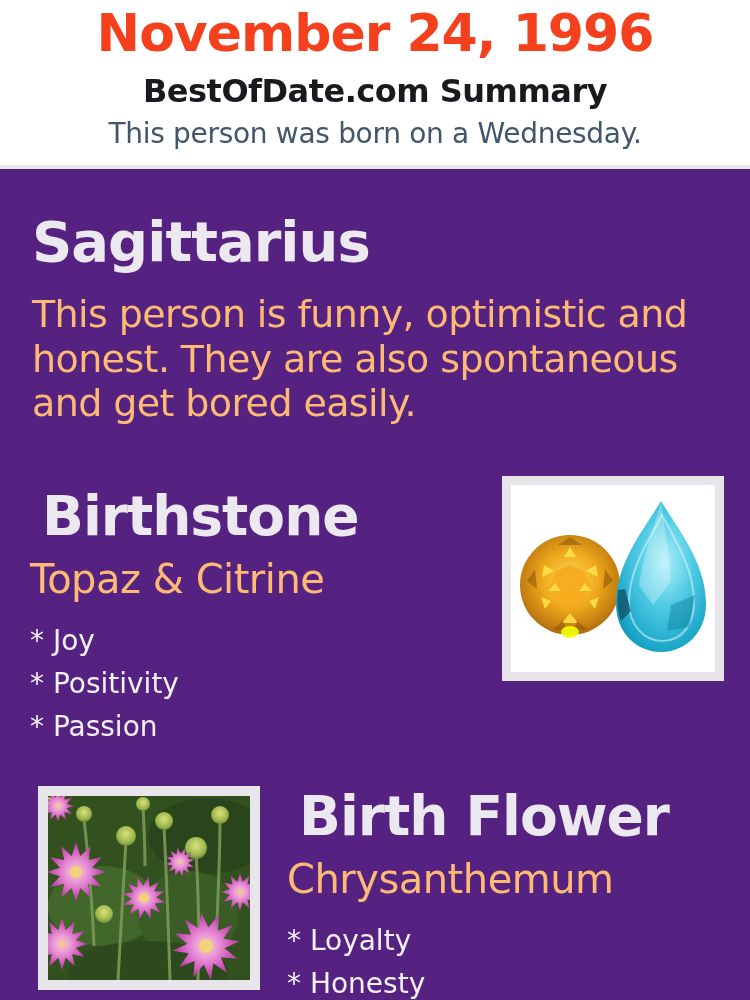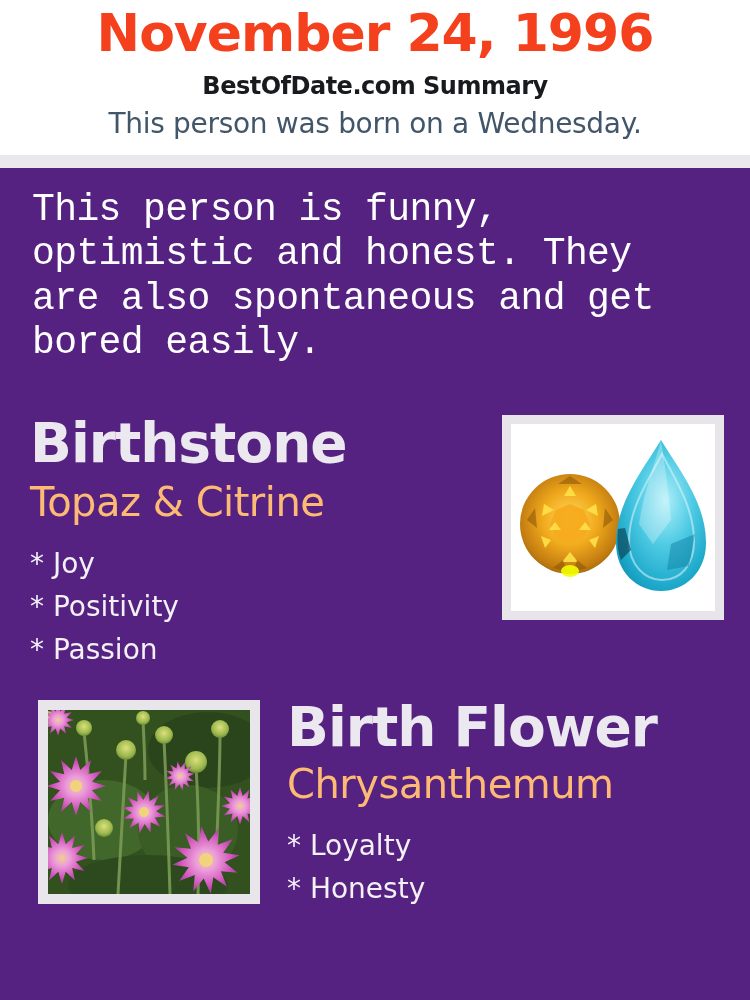--- a/index.html
+++ b/index.html
@@ -10,49 +10,48 @@
     font-family:"DejaVu Sans","Liberation Sans",sans-serif;
     background:#ffffff;
   }
   
   .top{ text-align:center; padding-top:6px; background:#ffffff; }
   .date-title{
     margin:0; font-size:52px; font-weight:bold; line-height:1.05;
     color:#f4401c; letter-spacing:-1px;
   }
   .site-summary{
-    margin-top:11px; font-size:24px; font-weight:600;
+    margin-top:11px; font-size:32px; font-weight:600;
     color:#191a1e; letter-spacing:-0.5px;
   }
   .born-on{
     margin-top:7px; font-size:28px; font-weight:400;
     color:#42566a; letter-spacing:-0.3px;
   }
   .divider{ height:13px; background:#e9e8ec; margin-top:15px; }
 
   
   .panel{
     flex:1; background:#562282; color:#f5f3f8;
     padding:0 30px; box-sizing:border-box;
   }
   .zodiac-title{
     margin:44px 0 0 2px; font-size:56px; font-weight:bold;
     line-height:1.05; color:#ebe8ef; letter-spacing:-1px;
   }
   .zodiac-desc{
     margin:20px 0 0 2px; max-width:690px;
     font-size:38px; line-height:1.17; letter-spacing:-0.6px;
-    color:#ffffff;
-    font-family:Liberation Mono, monospace;
+    color:#fdba74;
   }
   .section-row{ display:flex; align-items:flex-start; }
   .row-birthstone{ margin-top:50px; justify-content:space-between; }
   .row-flower{ margin-top:33px; margin-left:8px;align-items:center; }
   .section-title{
-    margin:0; font-size:55px; font-weight:bold; line-height:1.05;
+    margin:12px; font-size:55px; font-weight:bold; line-height:1.05;
     color:#ebe8ef; letter-spacing:-1px;
   }
   .section-sub{
     margin-top:7px; font-size:40px; line-height:1.1;
     color:#fdba74; letter-spacing:-0.5px;
   }
   .trait{ font-size:28px; line-height:1.1; color:#f3f1f6; margin-top:12px; }
   .trait.first{ margin-top:25px; }
 
   .photo-frame{
@@ -73,20 +72,21 @@
   <header class="top">
     <h1 class="date-title">November 24, 1996</h1>
     <div class="site-summary">BestOfDate.com Summary</div>
     <div class="born-on">This person was born on a Wednesday.</div>
   </header>
 
   <div class="divider"></div>
 
   <main class="panel">
 
+    <h2 class="zodiac-title">Sagittarius</h2>
     <p class="zodiac-desc">This person is funny, optimistic and honest. They are also spontaneous and get bored easily.</p>
 
     <section class="section-row row-birthstone">
       <div class="col">
         <h2 class="section-title">Birthstone</h2>
         <div class="section-sub">Topaz &amp; Citrine</div>
         <div class="trait first">* Joy</div>
         <div class="trait">* Positivity</div>
         <div class="trait">* Passion</div>
       </div>

